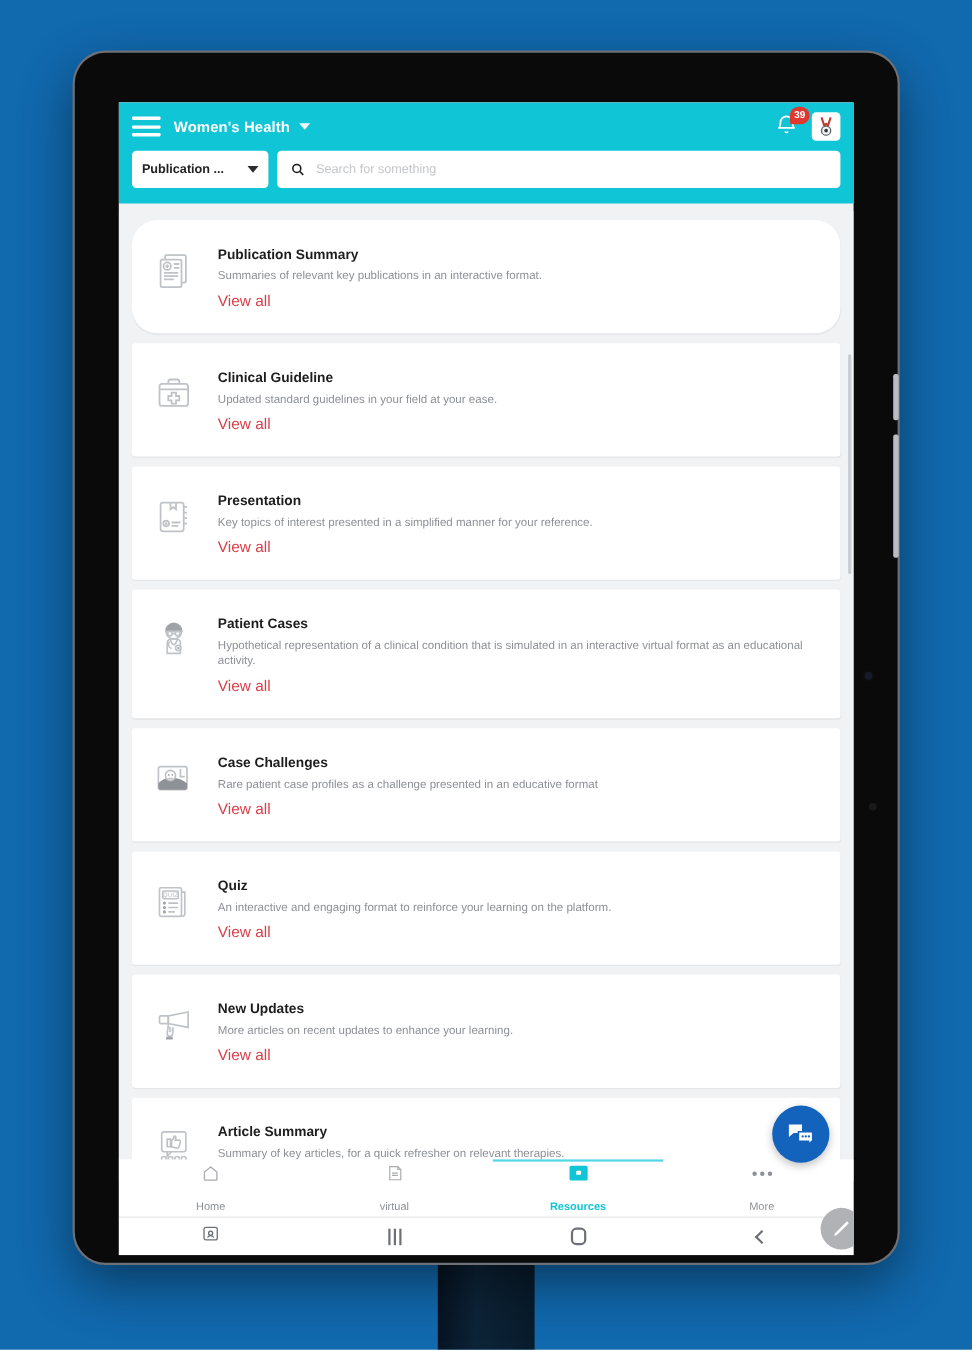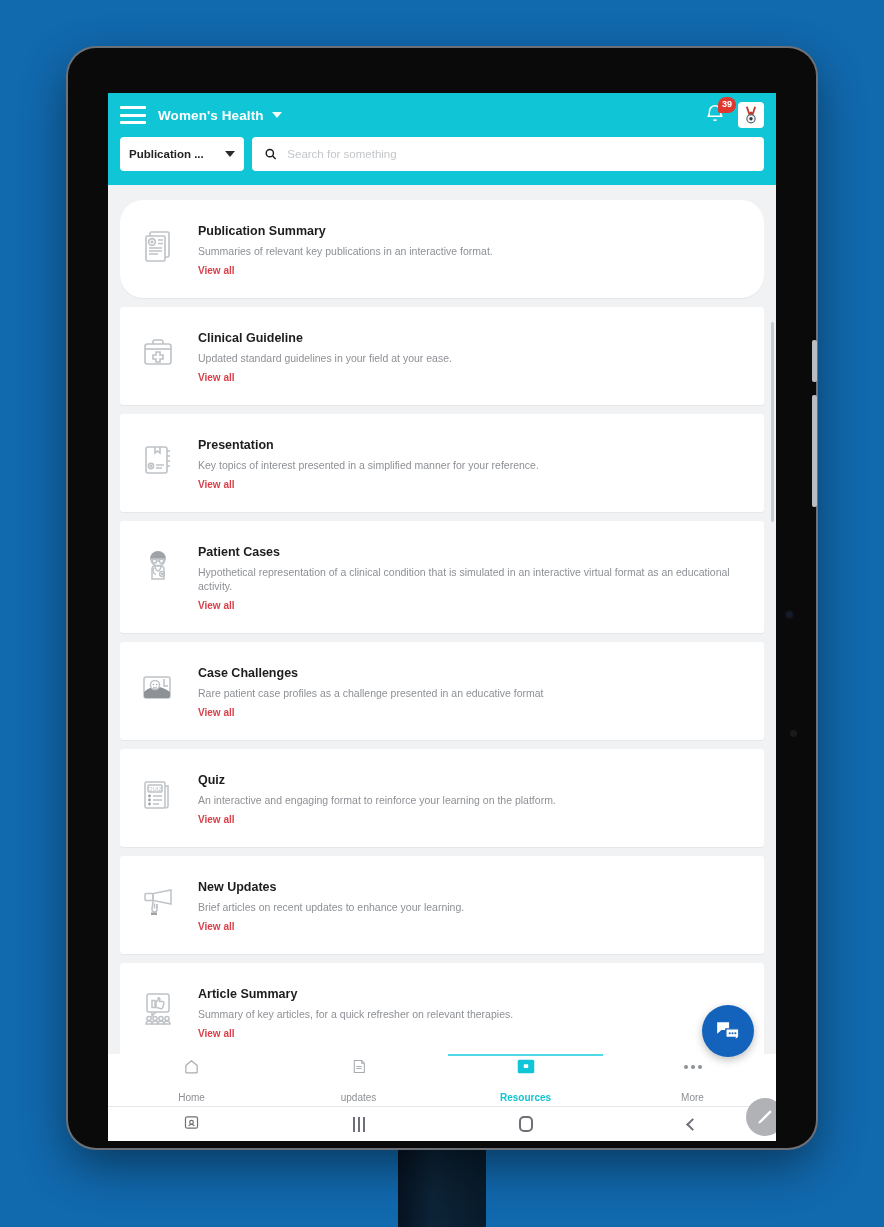--- a/index.html
+++ b/index.html
@@ -203,23 +203,23 @@
     color: #1d1d1d;
     margin-bottom: 7px;
   }
   .card-desc {
     font-size: 10.5px;
     color: #8d9095;
     margin-bottom: 7px;
     line-height: 1.25;
   }
   .card-link {
-    font-size: 10px;
+    font-size: 14px;
     color: #D8404A;
-    font-weight: bold;
+    font-weight: normal;
     cursor: pointer;
   }
 
   
   .scrollbar {
     position: absolute;
     right: 2px; top: 130px;
     width: 3px; height: 200px;
     background: #c9ccd1;
     border-radius: 2px;
@@ -489,21 +489,21 @@
         <svg width="40" height="40" viewBox="0 0 40 40" fill="none" stroke="#bfc2c6" stroke-width="1.5">
           <path d="M33 8v14L15 18.5v-7z"></path>
           <rect x="7" y="11.5" width="8" height="7" rx="1.2"></rect>
           <path d="M15 19c0 4-1 6-1 8.5 0 1.6 1.2 2.5 2.5 2.5s2.5-.9 2.5-2.5V22"></path>
           <path d="M13 30.5h6v2.5h-6z" fill="#9fa3a8" stroke="none"></path>
           <path d="M16.5 21.5v5M19 22v4"></path>
         </svg>
       </div>
       <div class="card-body">
         <div class="card-title">New Updates</div>
-        <div class="card-desc">Brief articles on recent updates to enhance your learning.</div>
+        <div class="card-desc">More articles on recent updates to enhance your learning.</div>
         <div class="card-link">View all</div>
       </div>
     </div>
 
     <div class="card">
       <div class="card-icon">
         <svg width="40" height="40" viewBox="0 0 40 40" fill="none" stroke="#bfc2c6" stroke-width="1.5">
           <rect x="9" y="5" width="22" height="18" rx="2"></rect>
           <path d="M14 23v4l4-4"></path>
           <path d="M17 11.5v7h-3v-7z"></path>
@@ -557,21 +557,21 @@
 
 
     <div class="tab">
       <span class="tab-ico">
         <svg width="16" height="17" viewBox="0 0 24 24" fill="none" stroke="currentColor" stroke-width="1.6">
           <path d="M5 3h11l4 4v14H5z"></path>
             <path d="M16 3v4h4"></path>
             <path d="M8 12h8M8 15h8"></path>
         </svg>
       </span>
-      <span>updates</span>
+      <span>virtual</span>
     </div>
 
     <div class="tab active">
       <span class="tab-ico">
         <svg width="18" height="15" viewBox="0 0 24 20">
           <rect x="1" y="1" width="22" height="18" rx="2" fill="#0FC5D6"></rect>
           <rect x="9" y="7" width="6" height="5" rx="1" fill="#ffffff"></rect>
         </svg>
       </span>
       <span>Resources</span>

